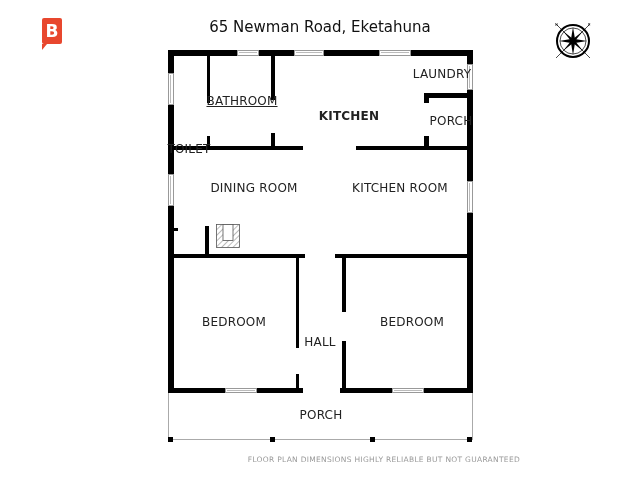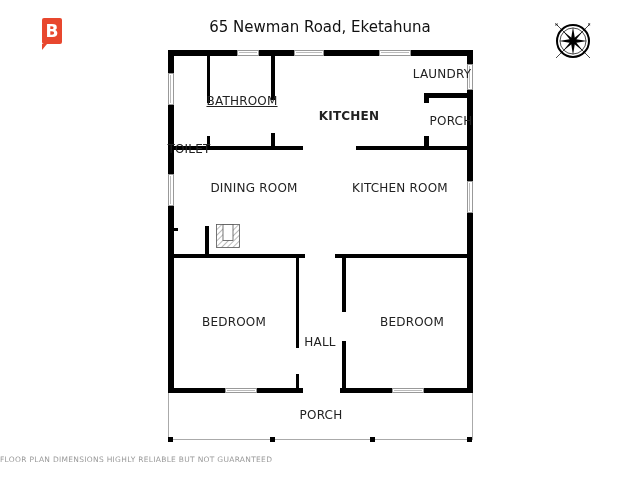--- a/index.html
+++ b/index.html
@@ -5,21 +5,21 @@
   html,body{margin:0;padding:0;background:#fff;}
   body{width:640px;height:480px;position:relative;overflow:hidden;font-family:"DejaVu Sans","Liberation Sans",sans-serif;}
   .abs{position:absolute;}
   .wall{position:absolute;background:#000;}
   .win-h{position:absolute;height:5px;background:#fff;border:1px solid #999;box-sizing:border-box;}
   .win-h::after{content:"";position:absolute;left:1px;right:1px;top:1px;height:1px;background:#bbb;}
   .win-v{position:absolute;width:5px;background:#fff;border:1px solid #999;box-sizing:border-box;}
   .win-v::after{content:"";position:absolute;top:1px;bottom:1px;left:1px;width:1px;background:#bbb;}
   .label{position:absolute;font-size:12px;color:#222;letter-spacing:0.2px;white-space:nowrap;transform:translate(-50%,-50%);}
   .title{position:absolute;left:0;width:640px;top:18px;text-align:center;font-size:15px;color:#111;}
-  .footer{position:absolute;left:0;width:520px;top:455px;text-align:left;font-size:7.5px;color:#999;letter-spacing:0.3px;}
+  .footer{position:absolute;left:0;width:520px;top:455px;text-align:right;font-size:7.5px;color:#999;letter-spacing:0.3px;}
   .logo{position:absolute;left:42px;top:18px;width:20px;height:26px;background:#e8472e;border-radius:2px;}
   .logo::after{content:"";position:absolute;left:0;bottom:-6px;width:0;height:0;border-left:5px solid #e8472e;border-bottom:6px solid transparent;}
   .logo span{position:absolute;left:0;right:0;top:3px;text-align:center;color:#fff;font-weight:bold;font-size:17px;line-height:20px;font-family:"DejaVu Sans",sans-serif;}
   .thin{position:absolute;background:#aaa;}
   .post{position:absolute;width:5px;height:5px;background:#000;}
 </style>
 </head>
 <body>
 
 <div class="logo">

